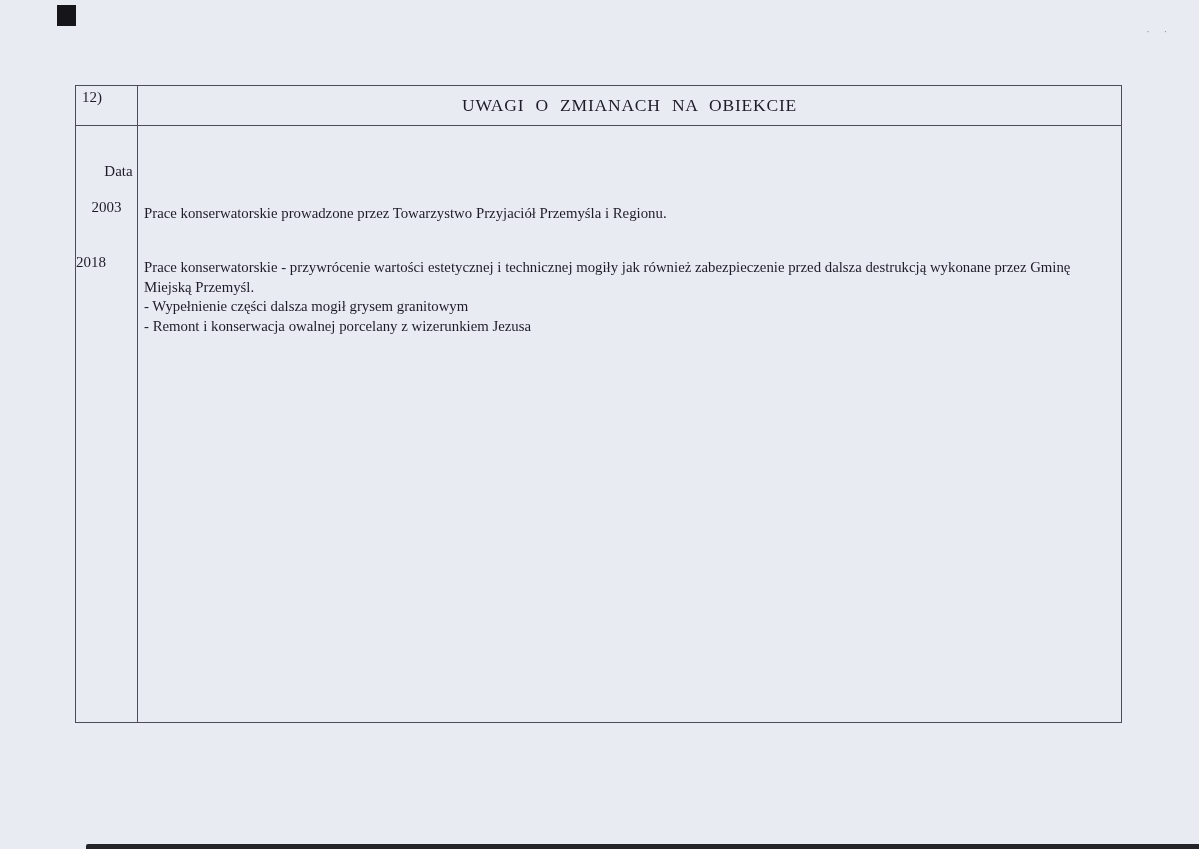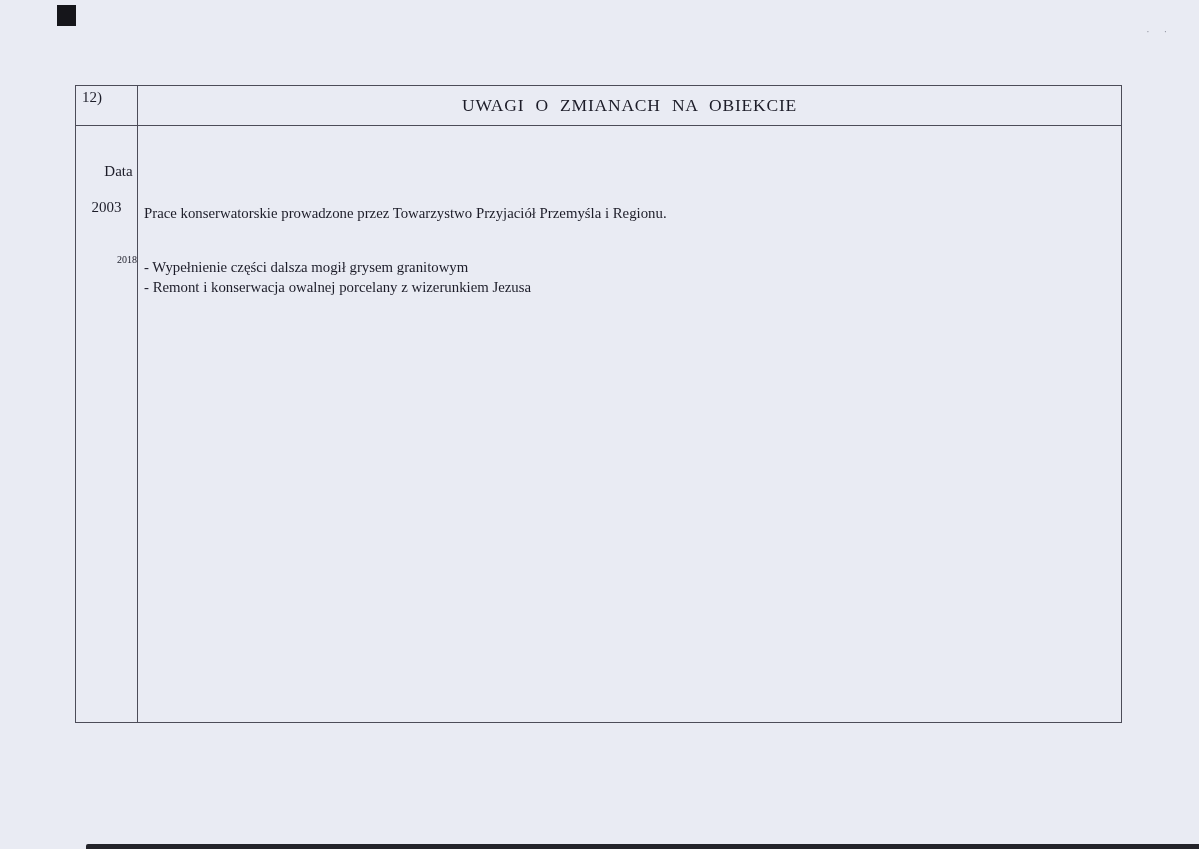--- a/index.html
+++ b/index.html
@@ -98,22 +98,22 @@
     width: 61px;
     top: 113px;
     text-align: center;
     font-size: 15px;
   }
   .year-2018 {
     position: absolute;
     left: 0;
     width: 61px;
     top: 168px;
-    text-align: right;
-    font-size: 10px;
+    text-align: left;
+    font-size: 15px;
   }
   .entry-2008-text {
     position: absolute;
     left: 68px;
     right: 20px;
     top: 118px;
     font-size: 14.8px;
     line-height: 19px;
   }
   .entry-2018-text {
@@ -148,17 +148,18 @@
 
   <div class="year-2008">2003</div>
 
   <div class="entry-2008-text">
     <p class="entry-line">Prace  konserwatorskie prowadzone przez Towarzystwo Przyjaciół Przemyśla i  Regionu.</p>
   </div>
 
   <div class="year-2018">2018</div>
 
   <div class="entry-2018-text">
+    <p class="entry-line">Prace konserwatorskie - przywrócenie wartości estetycznej i  technicznej mogiły jak również zabezpieczenie przed dalsza destrukcją wykonane przez Gminę Miejską Przemyśl.</p>
     <p class="entry-line">- Wypełnienie części dalsza mogił grysem granitowym</p>
     <p class="entry-line">- Remont i konserwacja owalnej porcelany z wizerunkiem Jezusa</p>
   </div>
 
 </div>
 
 </body></html>

